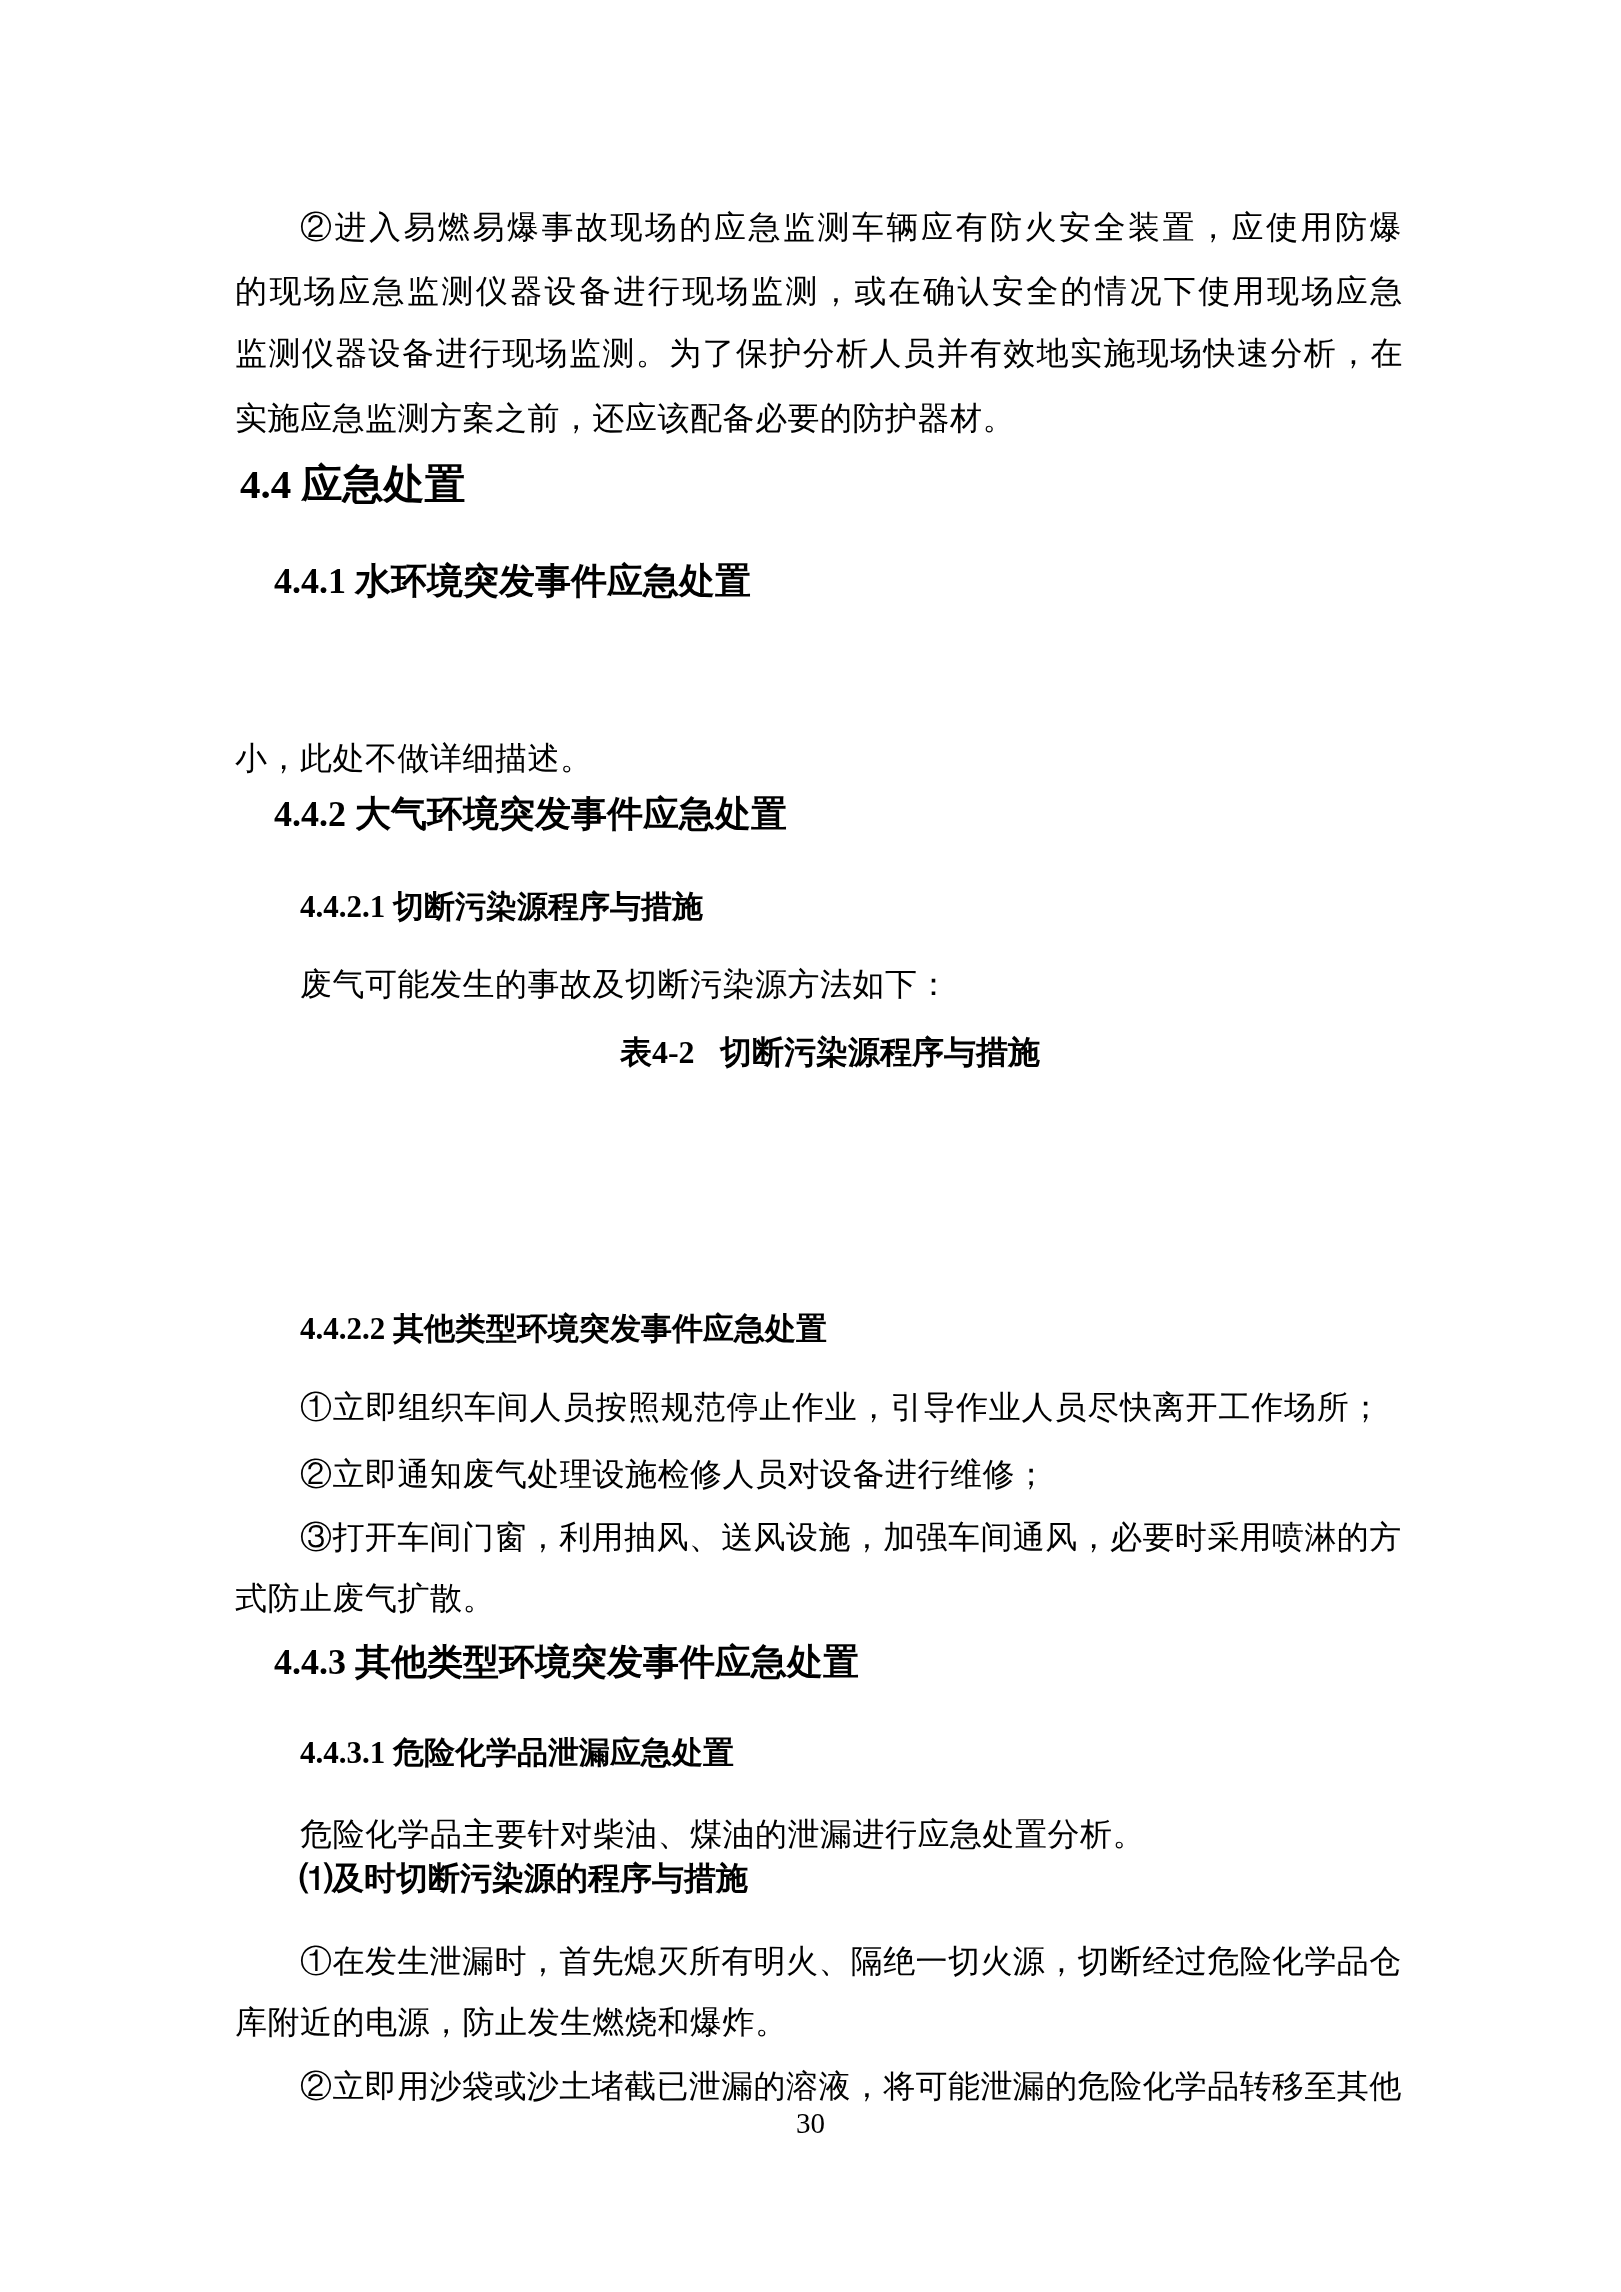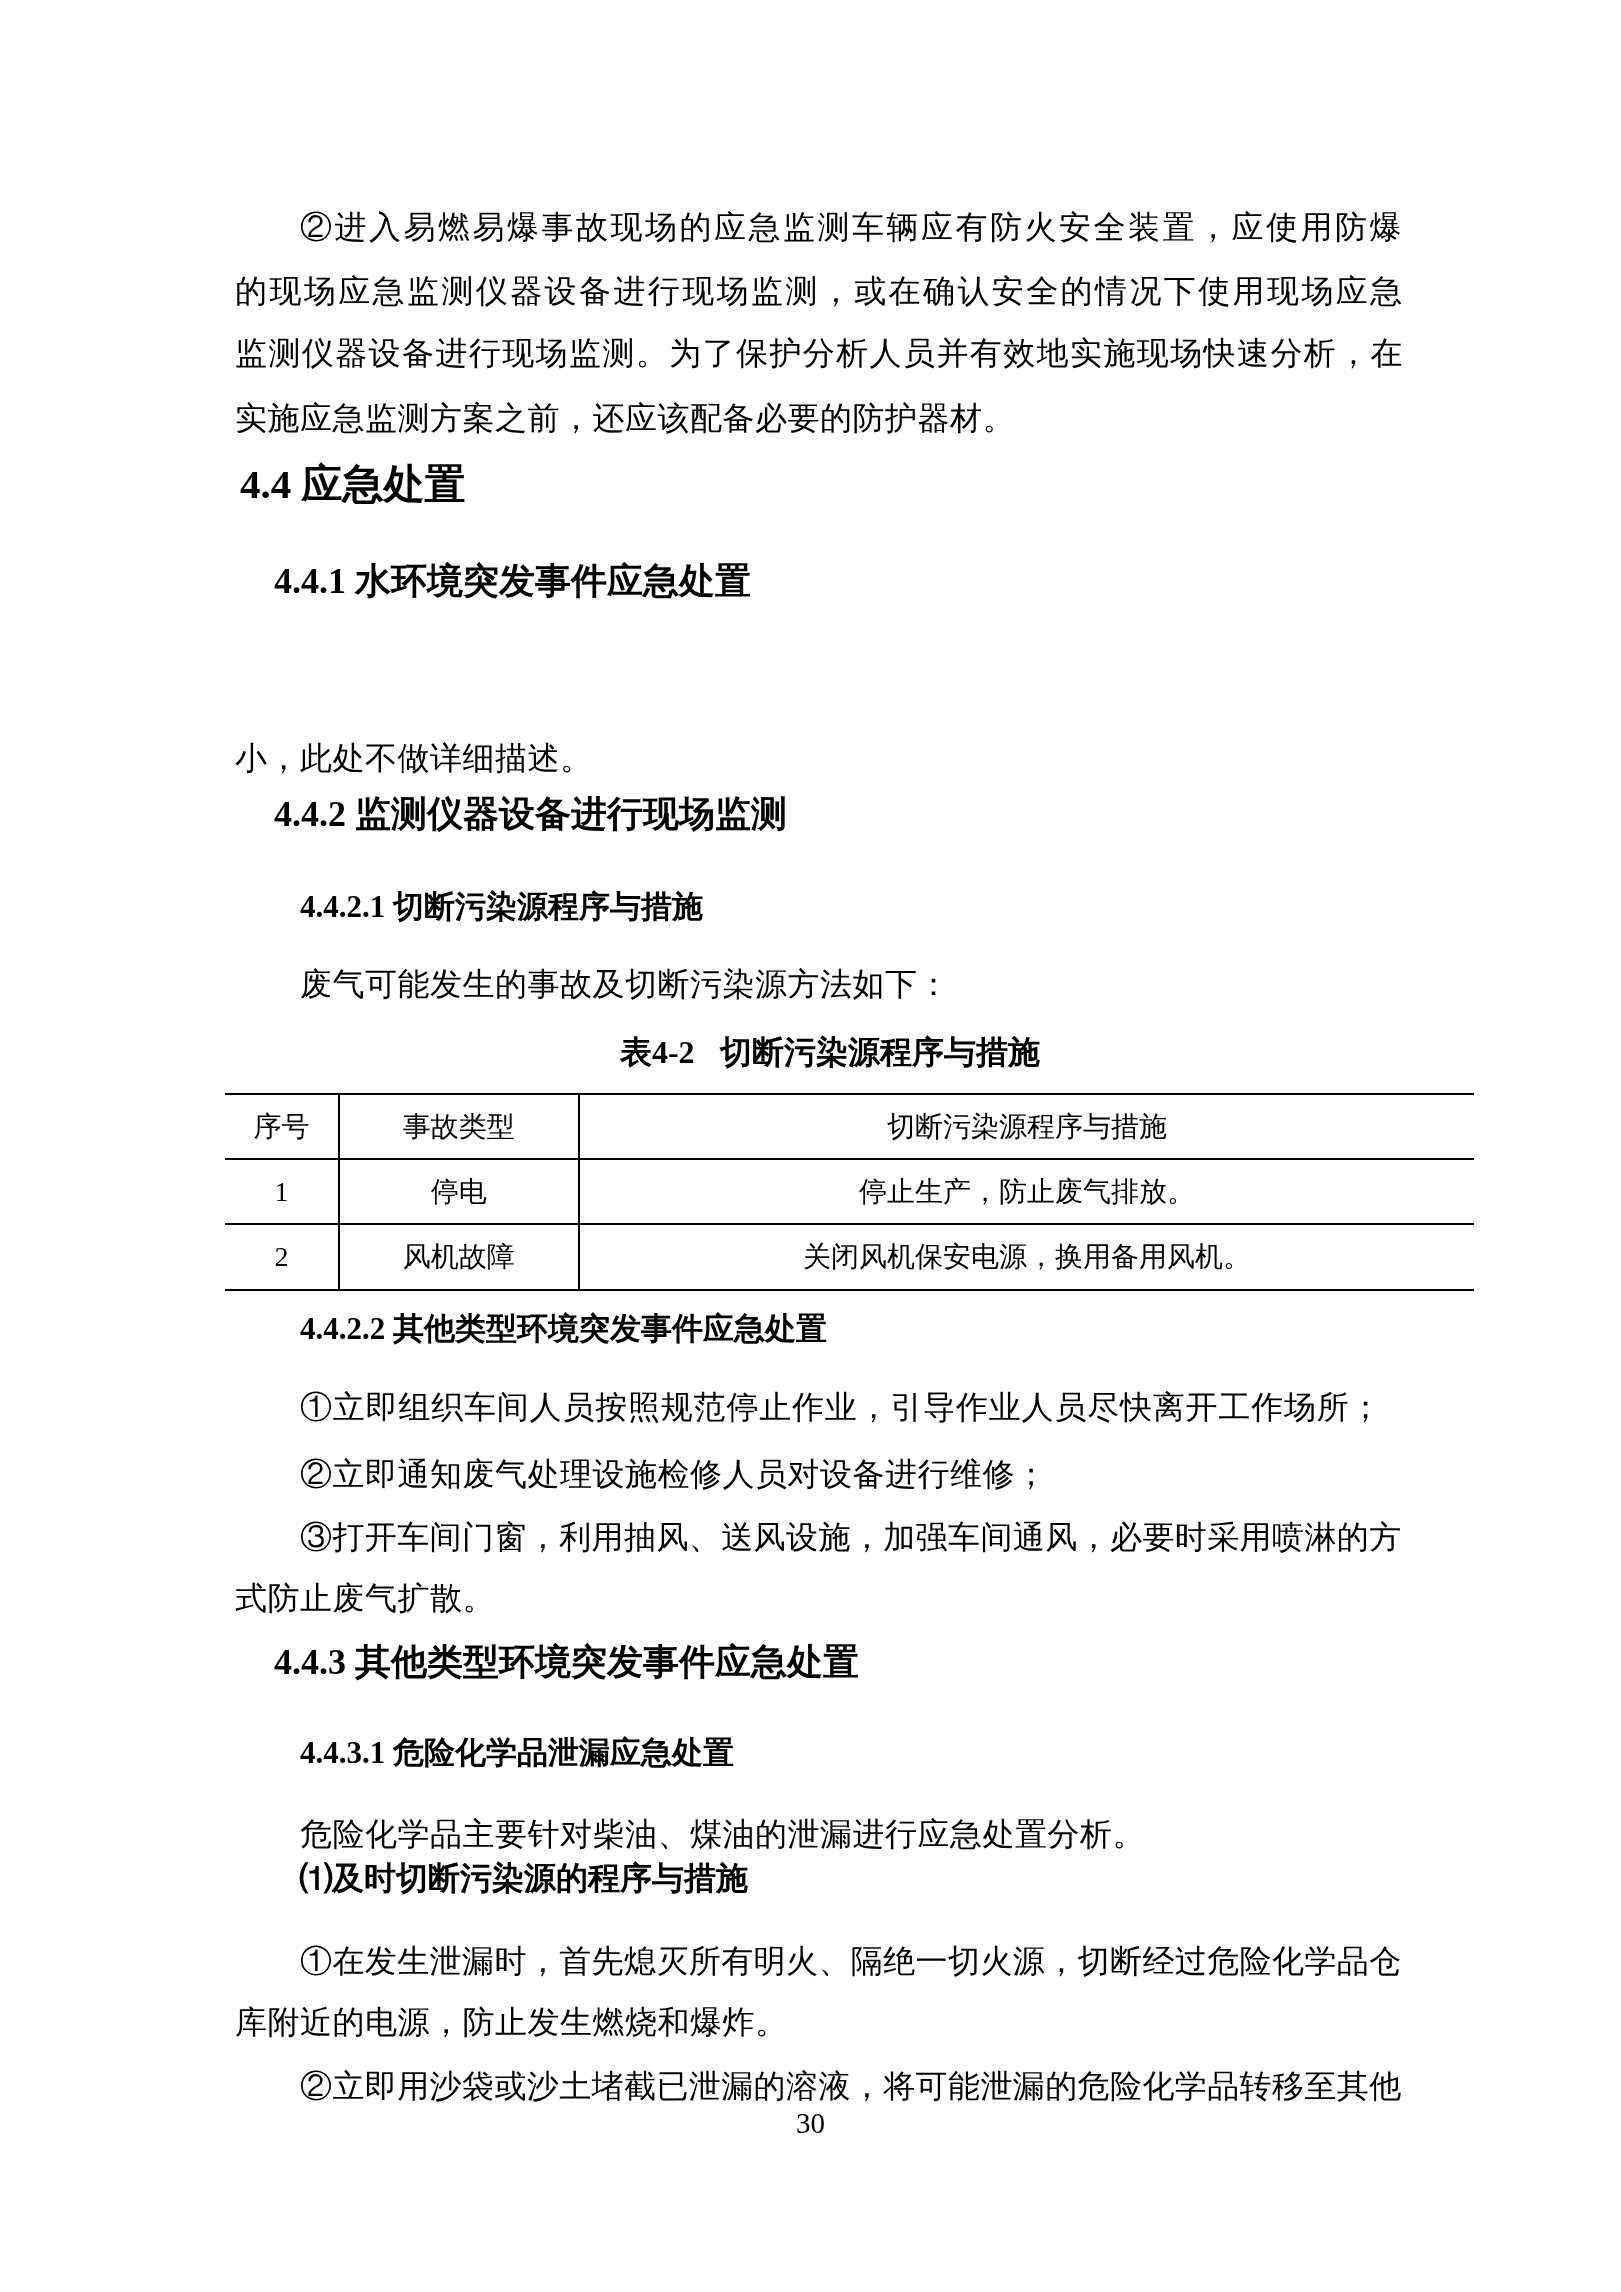--- a/index.html
+++ b/index.html
@@ -79,49 +79,30 @@
   <div class="ln" style="top:256px;letter-spacing:2.4px;">的现场应急监测仪器设备进行现场监测，或在确认安全的情况下使用现场应急</div>
   <div class="ln" style="top:318px;letter-spacing:1.4px;">监测仪器设备进行现场监测。为了保护分析人员并有效地实施现场快速分析，在</div>
   <div class="ln" style="top:383px;letter-spacing:0.5px;">实施应急监测方案之前，还应该配备必要的防护器材。</div>
 
   <div class="h1">4.4 应急处置</div>
 
   <div class="h2" style="top:563px;">4.4.1 水环境突发事件应急处置</div>
 
   <div class="ln" style="top:723px;letter-spacing:0.5px;">小，此处不做详细描述。</div>
 
-  <div class="h2" style="top:796px;">4.4.2 监测仪器设备进行现场监测</div>
+  <div class="h2" style="top:796px;">4.4.2 大气环境突发事件应急处置</div>
 
   <div class="h3" style="top:891px;">4.4.2.1 切断污染源程序与措施</div>
 
   <div class="ln" style="top:951px;left:300px;letter-spacing:0.5px;font-family:Liberation Mono, monospace;">废气可能发生的事故及切断污染源方法如下：</div>
 
   <div class="caption">
     <span class="cap-label">表4-2</span><span>切断污染源程序与措施</span>
   </div>
 
-  <table class="tbl">
-    <tbody>
-        <tr>
-      <td class="col1">序号</td>
-      <td class="col2 c2">事故类型</td>
-      <td class="col3 c3">切断污染源程序与措施</td>
-    </tr>
-    <tr>
-      <td>1</td>
-      <td class="c2">停电</td>
-      <td class="c3">停止生产，防止废气排放。</td>
-    </tr>
-    <tr>
-      <td style="height:64px;">2</td>
-      <td class="c2">风机故障</td>
-      <td class="c3">关闭风机保安电源，换用备用风机。</td>
-    </tr>
-  </tbody>
-    </table>
 
   <div class="h3" style="top:1313px;">4.4.2.2 其他类型环境突发事件应急处置</div>
 
   <div class="ln" style="top:1372px;left:300px;letter-spacing:0.8px;">①立即组织车间人员按照规范停止作业，引导作业人员尽快离开工作场所；</div>
   <div class="ln" style="top:1439px;left:300px;letter-spacing:0.5px;">②立即通知废气处理设施检修人员对设备进行维修；</div>
   <div class="ln" style="top:1502px;left:300px;letter-spacing:0.4px;">③打开车间门窗，利用抽风、送风设施，加强车间通风，必要时采用喷淋的方</div>
   <div class="ln" style="top:1563px;letter-spacing:0.5px;">式防止废气扩散。</div>
 
   <div class="h2" style="top:1644px;">4.4.3 其他类型环境突发事件应急处置</div>
 

